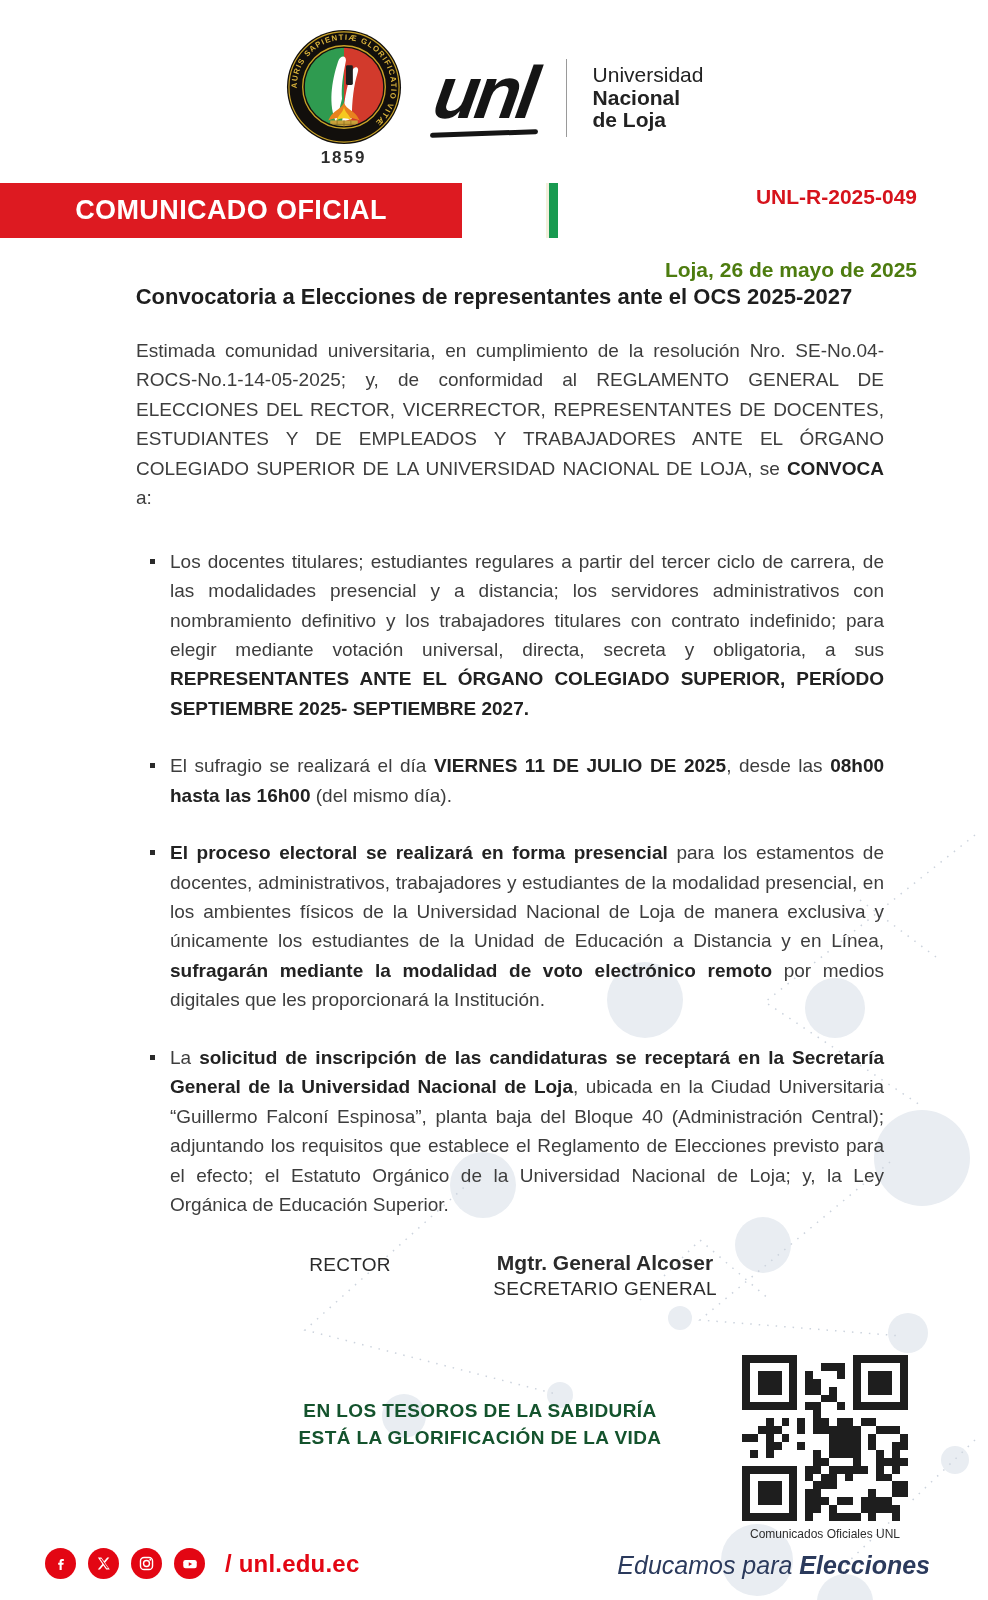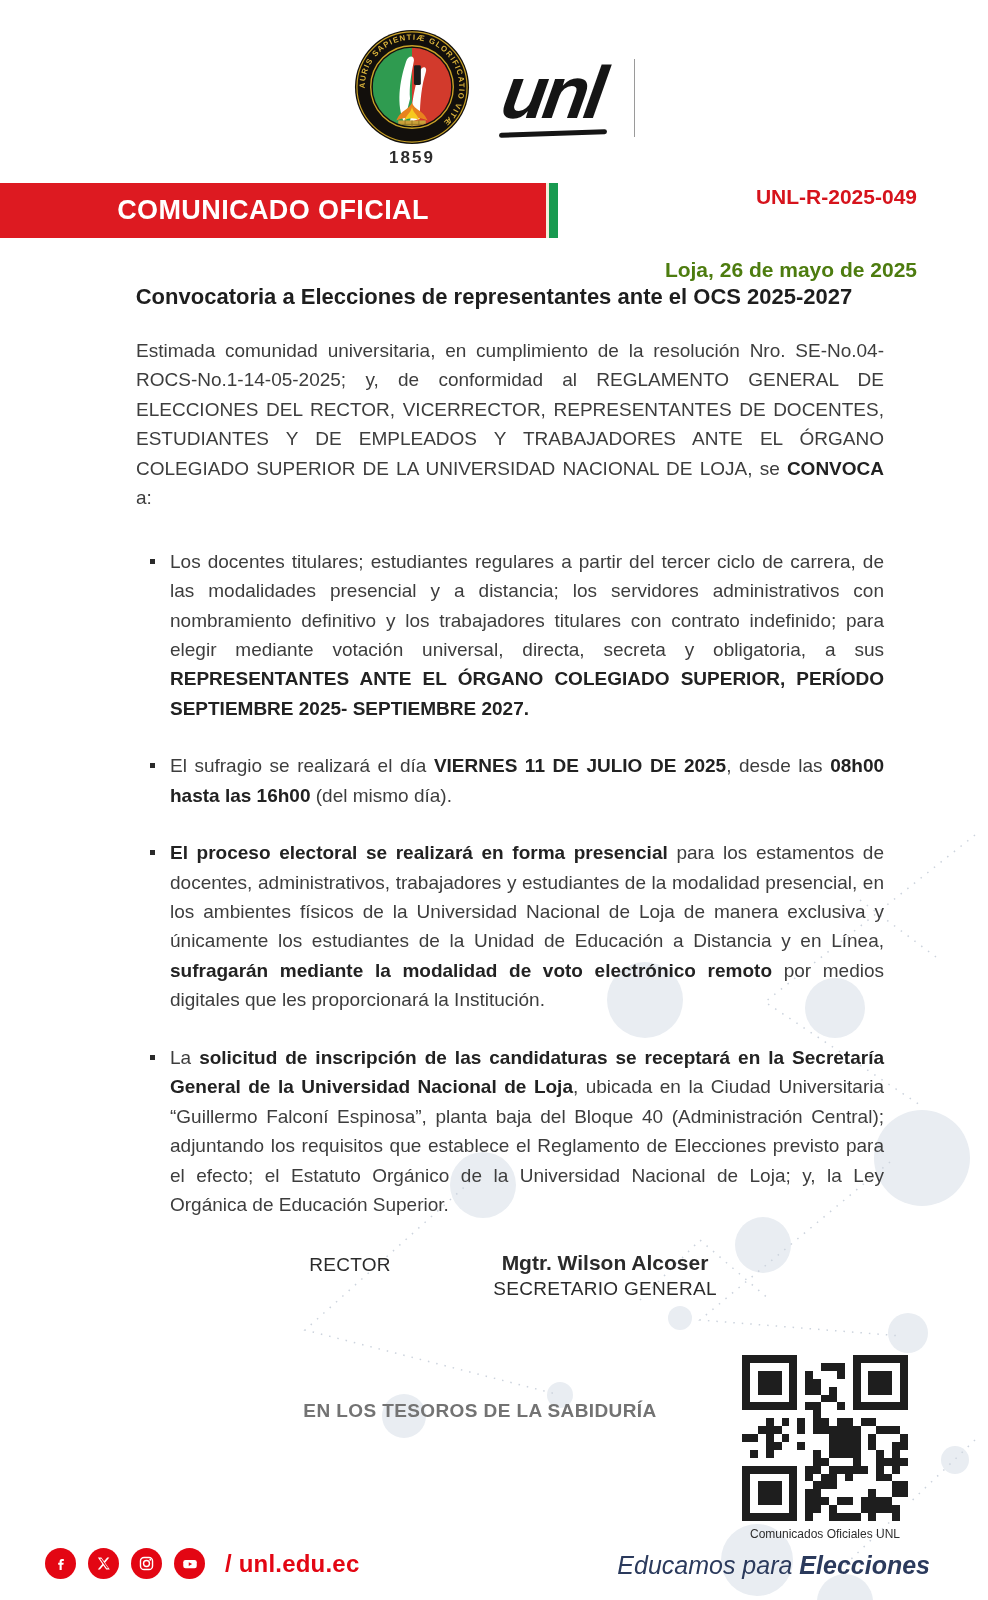--- a/index.html
+++ b/index.html
@@ -15,21 +15,21 @@
   .seal-year{font-weight:700;font-size:17px;letter-spacing:2px;color:#2d2d2d;margin-top:2px;}
   .unl-script{font-size:74px;font-weight:700;font-style:italic;color:#151515;letter-spacing:-4px;
               transform:skewX(-9deg);line-height:0.9;padding:0 6px;}
   .unl-underline{height:5px;background:#151515;width:108px;border-radius:3px;transform:rotate(-2deg);margin-top:4px;}
   .hdr-divider{width:1px;height:78px;background:#9a9a9a;}
   .uni-name{font-size:21px;line-height:1.08;color:#222;}
   .uni-name .l1{font-weight:400;}
   .uni-name .l2,.uni-name .l3{font-weight:700;}
 
   
-  .banner-red{position:absolute;top:183px;left:0;width:546px;height:55px;background:#dd1a21;
+  .banner-red{position:absolute;top:183px;left:0;width:462px;height:55px;background:#dd1a21;
               display:flex;align-items:center;justify-content:center;}
   .banner-red span{color:#fff;font-size:27px;font-weight:800;letter-spacing:0.4px;}
   .banner-gap{position:absolute;top:183px;left:546px;width:3px;height:55px;background:#f3efdc;}
   .banner-green{position:absolute;top:183px;left:549px;width:9px;height:55px;background:#189a50;}
   .hdr-right{position:absolute;top:185px;right:71px;text-align:right;}
   .hdr-code{color:#d6131c;font-weight:800;font-size:21px;line-height:1.15;}
   .hdr-date{color:#4d7c0f;font-weight:800;font-size:21px;line-height:1.2;margin-top:48px;}
 
   
   .doc-title{position:absolute;top:284px;left:60px;width:868px;text-align:center;
@@ -46,21 +46,21 @@
   
   .signatures{position:absolute;top:1251px;left:0;width:988px;}
   .sig{position:absolute;text-align:center;color:#2b2b2b;}
   .sig-left{left:190px;width:320px;}
   .sig-right{left:430px;width:350px;}
   .sig-name{font-size:21px;font-weight:600;}
   .sig-role{font-size:19px;font-weight:400;margin-top:3px;letter-spacing:0.3px;}
 
   
   .motto{position:absolute;top:1398px;left:200px;width:560px;text-align:center;
-         font-size:19px;font-weight:700;line-height:1.4;color:#737373;letter-spacing:0.4px;}
+         font-size:19px;font-weight:700;line-height:1.4;color:#14532d;letter-spacing:0.4px;}
 
   
   .qr-box{position:absolute;top:1355px;left:742px;width:166px;height:166px;}
   .qr-box svg{display:block;}
   .qr-caption{position:absolute;top:1527px;left:712px;width:226px;text-align:center;
               font-size:12px;color:#2e2e2e;}
 
   
   .footer-social{position:absolute;top:1548px;left:45px;display:flex;align-items:center;gap:12px;}
   .soc{width:31px;height:31px;border-radius:50%;background:#e30613;display:flex;align-items:center;justify-content:center;}
@@ -130,20 +130,25 @@
         <div class="seal-year">1859</div>
       </div>
 
       <div style="display:flex;flex-direction:column;align-items:center;">
         <div class="unl-script">unl</div>
         <div class="unl-underline"></div>
       </div>
 
       <div class="hdr-divider"></div>
 
+      <div class="uni-name">
+        <div class="l1">Universidad</div>
+        <div class="l2">Nacional</div>
+        <div class="l3">de Loja</div>
+      </div>
     </div>
 
     <div class="banner-red">
       <span>COMUNICADO OFICIAL</span>
     </div>
     <div class="banner-gap"></div>
     <div class="banner-green"></div>
 
     <div class="hdr-right">
       <div class="hdr-code">UNL-R-2025-049</div>
@@ -160,27 +165,28 @@
         <li><b>El proceso electoral se realizará en forma presencial</b><span> para los estamentos de docentes, administrativos, trabajadores y estudiantes de la modalidad presencial, en los ambientes físicos de la Universidad Nacional de Loja de manera exclusiva y únicamente los estudiantes de la Unidad de Educación a Distancia y en Línea, </span><b>sufragarán mediante la modalidad de voto electrónico remoto</b><span> por medios digitales que les proporcionará la Institución.</span></li>
         <li><span>La </span><b>solicitud de inscripción de las candidaturas se receptará en la Secretaría General de la Universidad Nacional de Loja</b><span>, ubicada en la Ciudad Universitaria “Guillermo Falconí Espinosa”, planta baja del Bloque 40 (Administración Central); adjuntando los requisitos que establece el Reglamento de Elecciones previsto para el efecto; el Estatuto Orgánico de la Universidad Nacional de Loja; y, la Ley Orgánica de Educación Superior.</span></li>
       </ul>
     </div>
 
     <div class="signatures">
       <div class="sig sig-left">
         <div class="sig-role">RECTOR</div>
       </div>
       <div class="sig sig-right">
-        <div class="sig-name">Mgtr. Wilson Alcoser</div>
+        <div class="sig-name">Mgtr. General Alcoser</div>
         <div class="sig-role">SECRETARIO GENERAL</div>
       </div>
     </div>
 
     <div class="motto">
       <div>EN LOS TESOROS DE LA SABIDURÍA</div>
+      <div>ESTÁ LA GLORIFICACIÓN DE LA VIDA</div>
     </div>
 
     <div class="qr-box" id="qr">
         <svg width="166" height="166" viewBox="0 0 166 166" shape-rendering="crispEdges">
           <rect width="166" height="166" fill="#fff"></rect>
           <rect x="79.04761904761905" y="7.904761904761905" width="7.904761904761905" height="7.904761904761905" fill="#1e1e1e"></rect>
           <rect x="86.95238095238096" y="7.904761904761905" width="7.904761904761905" height="7.904761904761905" fill="#1e1e1e"></rect>
           <rect x="94.85714285714286" y="7.904761904761905" width="7.904761904761905" height="7.904761904761905" fill="#1e1e1e"></rect>
           <rect x="63.23809523809524" y="15.80952380952381" width="7.904761904761905" height="7.904761904761905" fill="#1e1e1e"></rect>
           <rect x="94.85714285714286" y="15.80952380952381" width="7.904761904761905" height="7.904761904761905" fill="#1e1e1e"></rect>

